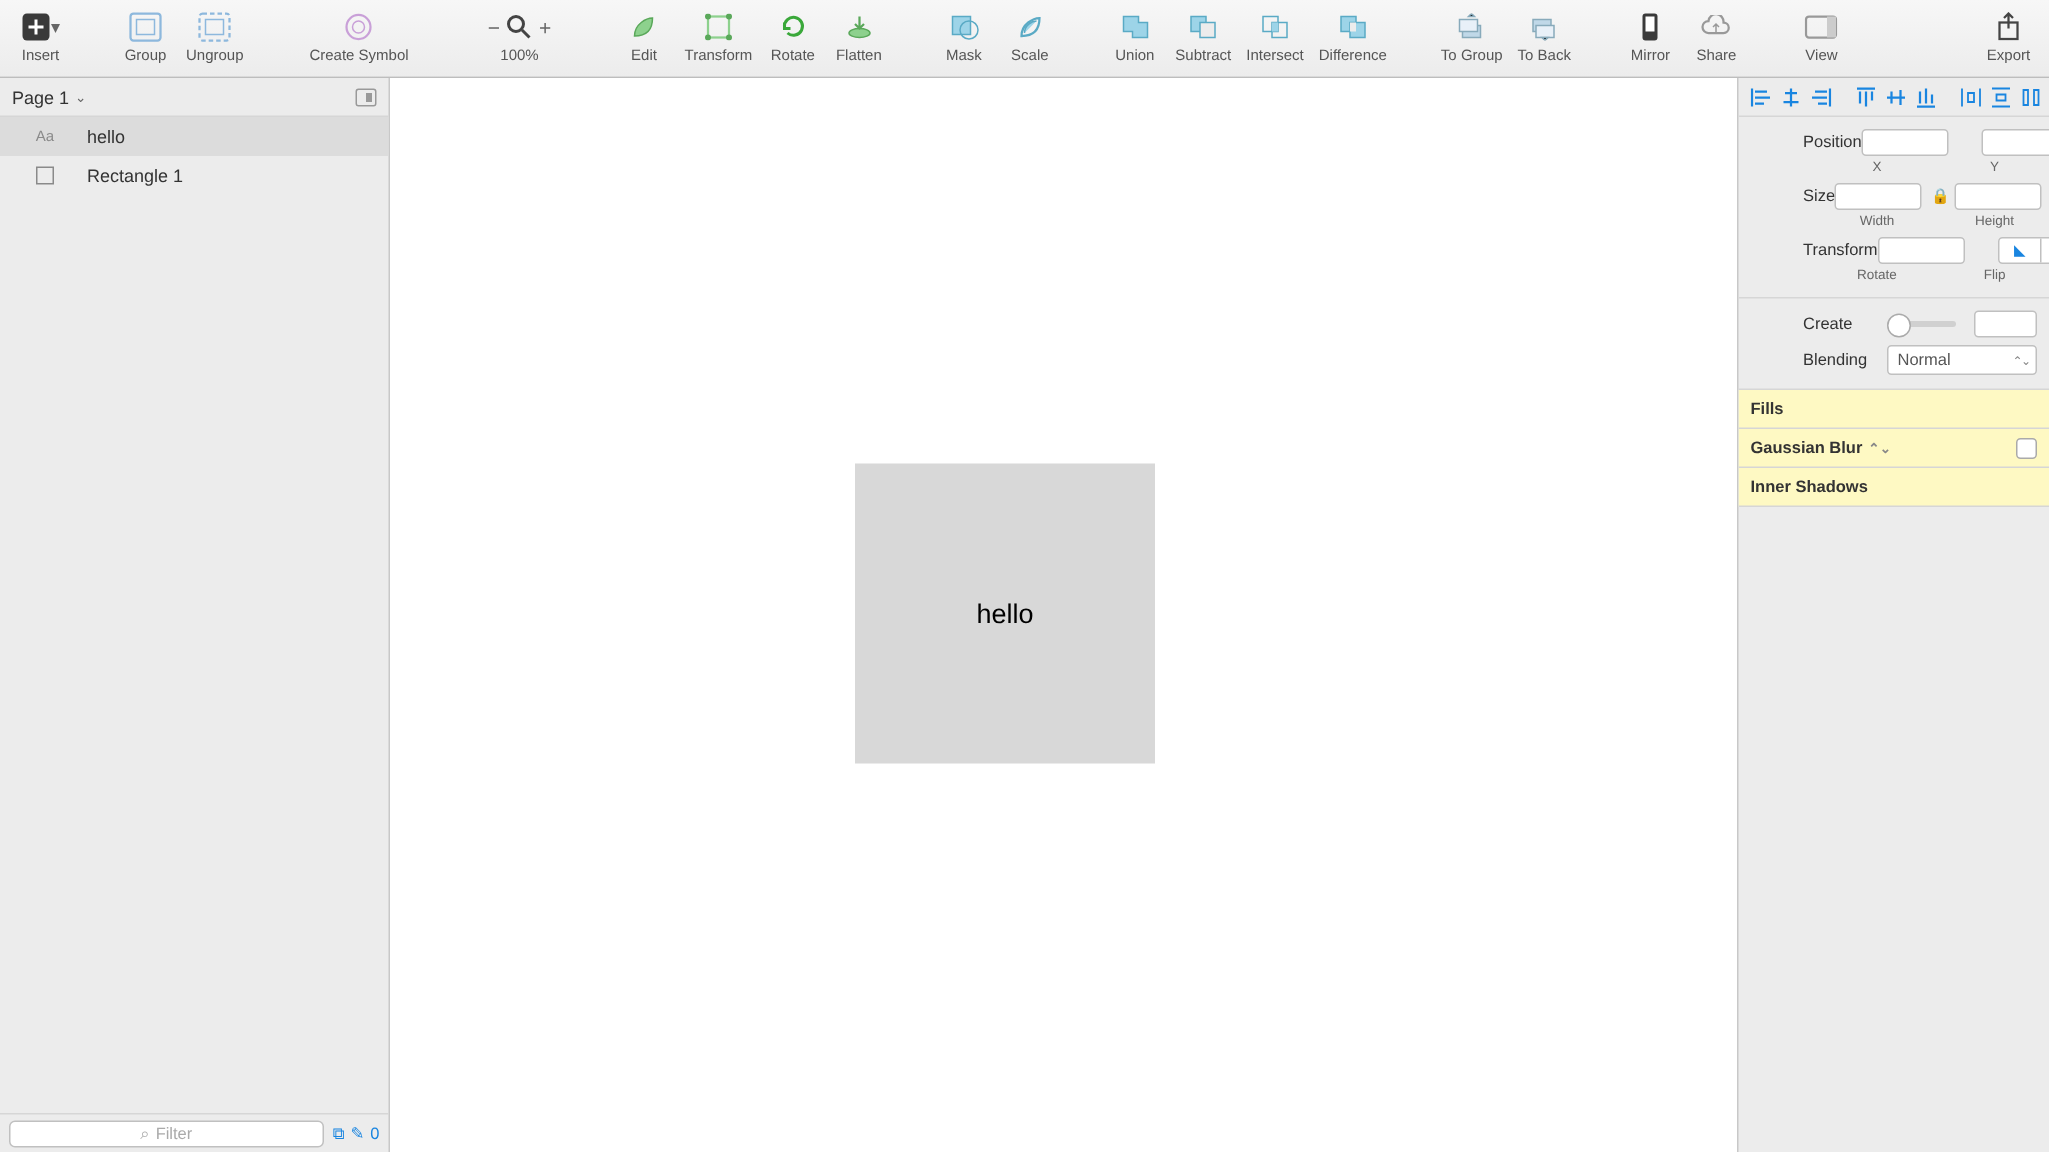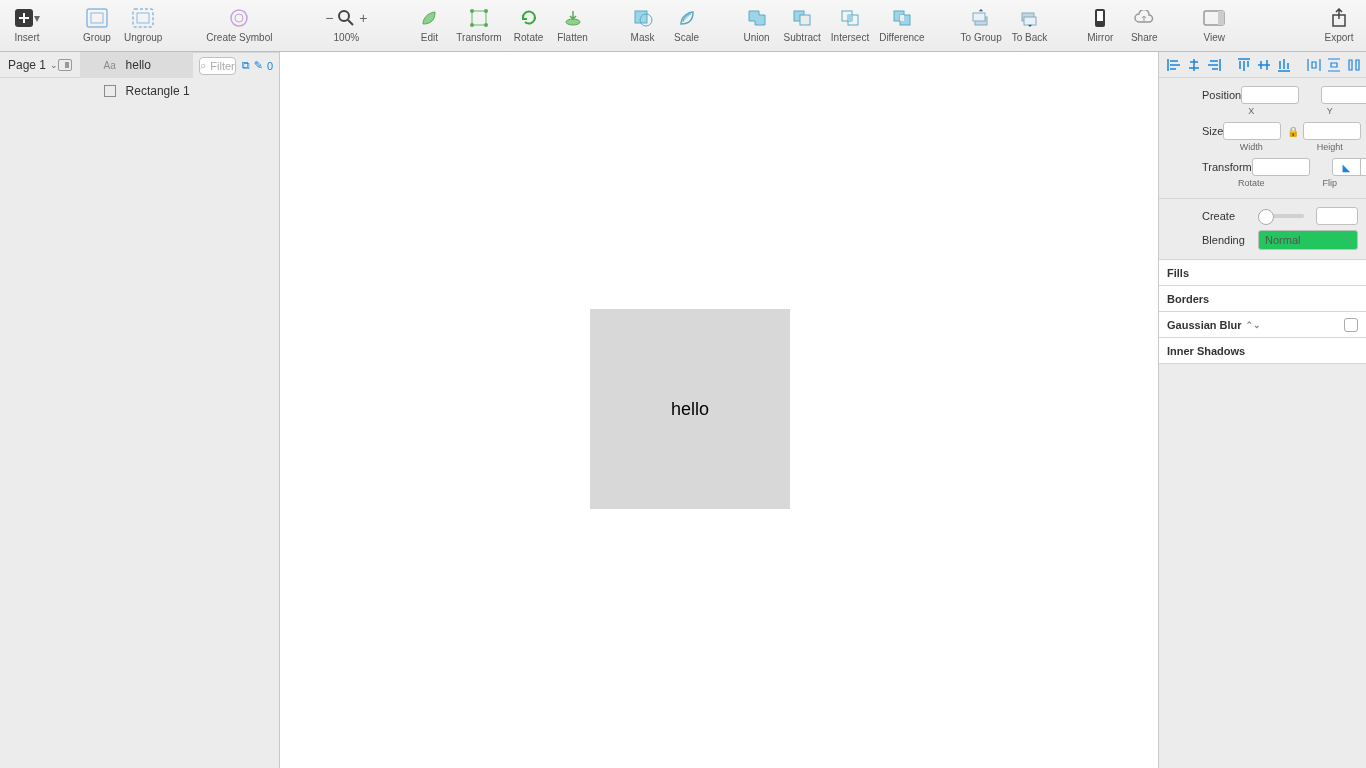--- a/index.html
+++ b/index.html
@@ -8,31 +8,31 @@
 
 .toolbar { height: 52px; background: linear-gradient(#f7f7f7,#ececec); border-bottom: 1px solid #bdbdbd; display: flex; align-items: flex-start; padding: 4px 6px 0; gap: 0; }
 .tool-group { display: flex; gap: 2px; }
 .tool-btn { display: flex; flex-direction: column; align-items: center; justify-content: flex-start; min-width: 42px; padding: 2px 4px; border-radius: 4px; cursor: default; }
 .tool-btn .ticon { width: 28px; height: 24px; display: flex; align-items: center; justify-content: center; }
 .tool-btn .tlabel { font-size: 10px; color: #555; margin-top: 2px; white-space: nowrap; }
 .tsep { width: 28px; }
 
 
 .main { display: flex; height: 716px; }
-.left-panel { width: 280px; background: #ececec; border-right: 1px solid #c8c8c8; display: flex; }
+.left-panel { width: 260px; background: #ececec; border-right: 1px solid #c8c8c8; display: flex; flex-direction: column; }
 .canvas-area { flex: 1; background: #ffffff; position: relative; }
 .right-panel { width: 208px; background: #ececec; border-left: 1px solid #c8c8c8; display: flex; flex-direction: column; overflow: hidden; }
 
 
 .pages-bar { height: 26px; border-bottom: 1px solid #d6d6d6; display: flex; align-items: center; padding: 0 8px; font-size: 12px; color: #333; }
 .pages-bar .chev { margin-left: 4px; font-size: 9px; color: #666; }
 .pages-bar .collapse-icon { margin-left: auto; width: 14px; height: 12px; border: 1px solid #999; border-radius: 2px; position: relative; }
 .pages-bar .collapse-icon::after{content:"";position:absolute;right:2px;top:2px;bottom:2px;width:4px;background:#999;}
 .layer-list { flex: 1; overflow: auto; }
-.layer { height: 26px; display: flex; align-items: center; padding-left: 22px; font-size: 12px; gap: 8px; }
+.layer { height: 26px; display: flex; align-items: center; padding-left: 22px; font-size: 12px; gap: 20px; }
 .layer.selected { background: #dcdcdc; }
 .layer .lic { width: 16px; height: 14px; display: flex; align-items: center; justify-content: center; color: #8a8a8a; font-size: 10px; }
 .layer .lic .rectbox { width: 12px; height: 12px; border: 1px solid #8a8a8a; }
 .filter-bar { height: 26px; border-top: 1px solid #d6d6d6; display: flex; align-items: center; padding: 0 6px; gap: 6px; }
 .filter-input { flex: 1; height: 18px; border: 1px solid #c0c0c0; border-radius: 4px; background: #fff; display: flex; align-items: center; justify-content: center; color: #aaa; font-size: 11px; gap: 4px; }
 .filter-icons { display: flex; align-items: center; gap: 4px; color: #1985e0; font-size: 11px; }
 
 
 .artboard-rect { position: absolute; left: 310px; top: 257px; width: 200px; height: 200px; background: #d8d8d8; display: flex; align-items: center; justify-content: center; }
 .artboard-text { font-size: 18px; color: #000; }
@@ -48,23 +48,23 @@
 .num-input { width: 58px; height: 18px; border: 1px solid #c0c0c0; background: #fff; border-radius: 3px; }
 .sublabel { font-size: 9px; color: #666; text-align: center; width: 58px; }
 .sublabels { display:flex; gap:6px; margin-left:56px; margin-top:-2px; margin-bottom:4px;}
 .lock-icon { width: 10px; font-size: 10px; color: #999; text-align:center;}
 .flip-box { width:58px; height:18px; border:1px solid #c0c0c0; border-radius:3px; background:#fff; display:flex;}
 .flip-box div{flex:1;display:flex;align-items:center;justify-content:center;font-size:10px;color:#1985e0;}
 .flip-box div:first-child{border-right:1px solid #c0c0c0;}
 .slider { flex:1; height:4px; background:#d0d0d0; border-radius:2px; position:relative; margin-right:6px;}
 .slider::before{content:"";position:absolute;left:0;top:-5px;width:14px;height:14px;border-radius:50%;background:#fff;border:1px solid #aaa;}
 .opacity-input{width:42px;height:18px;border:1px solid #c0c0c0;background:#fff;border-radius:3px;}
-.select-box { flex:1; height:20px; border:1px solid #c0c0c0; background:#22c55e; border-radius:3px; display:flex; align-items:center; padding:0 6px; font-size:11px; color:#555; position:relative;}
+.select-box { flex:1; height:20px; border:1px solid #c0c0c0; background:#ffffff; border-radius:3px; display:flex; align-items:center; padding:0 6px; font-size:11px; color:#555; position:relative;}
 .select-box::after{content:"⌃⌄";position:absolute;right:4px;font-size:8px;color:#888;letter-spacing:-1px;}
-.collapse-header { height: 26px; background: #ffffff; border-bottom: 1px solid #d6d6d6; display: flex; align-items: center; padding: 0 8px; font-size: 11px; font-weight: 600; color: #333; }
+.collapse-header { height: 26px; background: #fef9c3; border-bottom: 1px solid #d6d6d6; display: flex; align-items: center; padding: 0 8px; font-size: 11px; font-weight: 600; color: #333; }
 .collapse-header .hdr-check { margin-left: auto; width: 14px; height: 14px; border: 1px solid #aaa; border-radius: 3px; background:#fff;}
 .collapse-header .hdr-chev { font-size: 9px; color:#888; margin-left:4px;}
 
 
 svg { display:block; }
 </style>
 </head>
 <body>
 
 <div class="toolbar">
@@ -455,23 +455,20 @@
               <span>Normal</span>
             </div>
         </div>
       </div>
     </div>
 
     <div class="collapse-header">
         <span>Fills</span>
       </div>
     <div class="collapse-header">
-        <span>Borders</span>
-      </div>
-    <div class="collapse-header">
       <span>Gaussian Blur</span>
       <span class="hdr-chev">⌃⌄</span>
       <span class="hdr-check"></span>
     </div>
     <div class="collapse-header">
         <span>Inner Shadows</span>
       </div>
   </div>
 </div>
 

